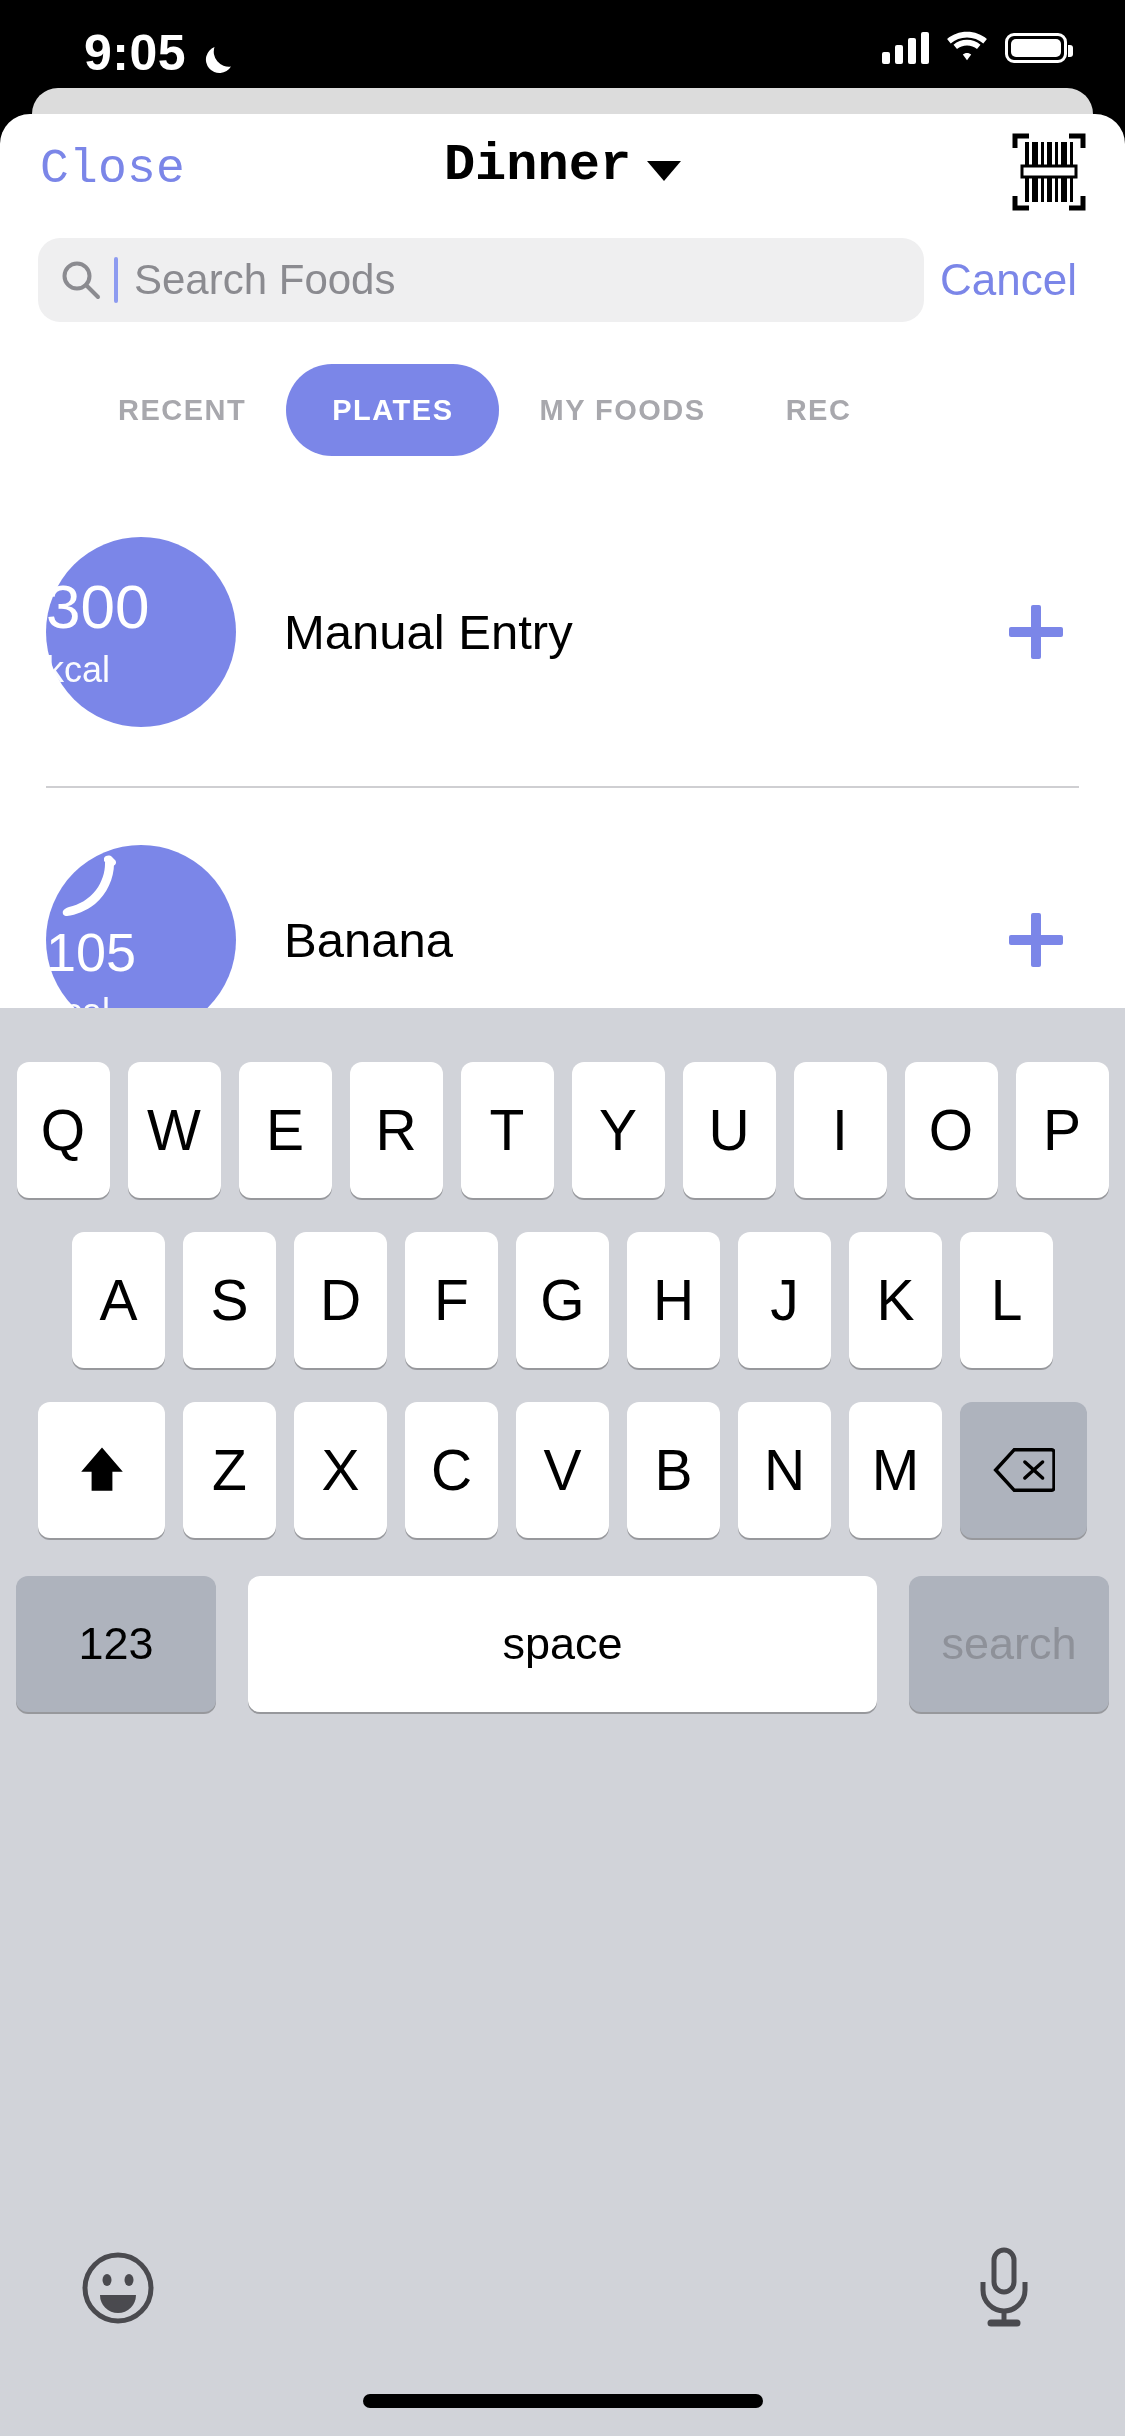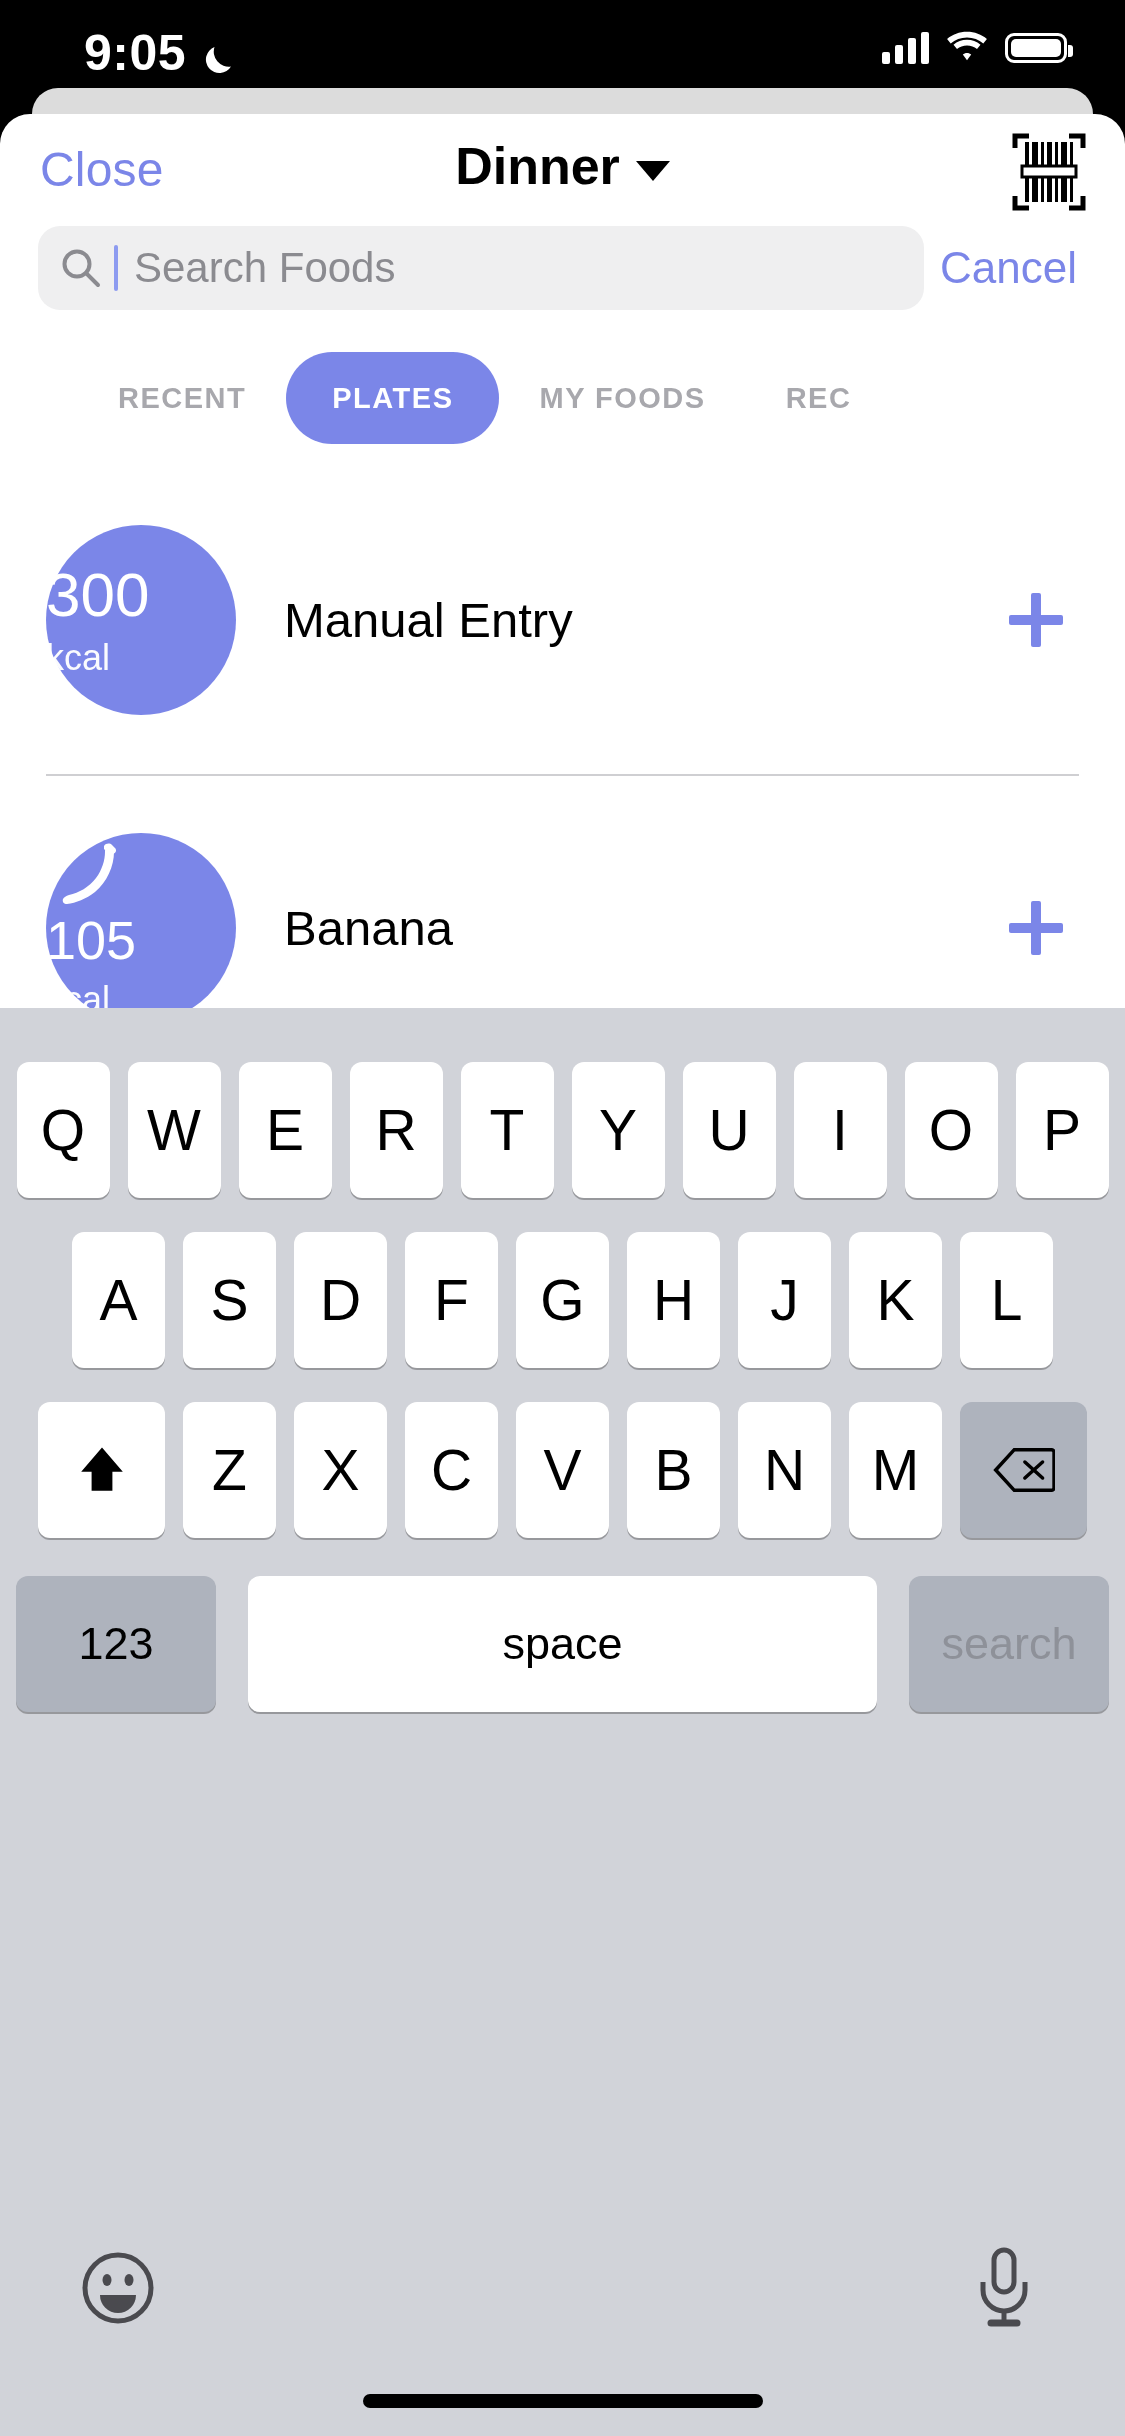--- a/index.html
+++ b/index.html
@@ -47,40 +47,40 @@
     background:#dcdcdc; border-radius:26px 26px 0 0; z-index:5;
   }
 
   
   .sheet{
     position:absolute; top:114px; left:0; width:1125px; height:2322px;
     background:#fff; border-radius:30px 30px 0 0; z-index:10; overflow:hidden;
   }
 
   
-  .navbar{ position:relative; height:108px; }
+  .navbar{ position:relative; height:108px;font-family:Liberation Mono, monospace; }
   .nav-close{
     position:absolute; left:40px; top:28px;
     font-size:48px; color:#7b86e8; letter-spacing:0.2px;
   }
   .nav-title{
     position:absolute; left:0; right:0; top:22px; text-align:center;
     font-size:52px; font-weight:700; color:#000;
     display:flex; align-items:center; justify-content:center; gap:16px;
   }
   .caret{
     display:inline-block; width:0;height:0;
     border-left:17px solid transparent; border-right:17px solid transparent;
     border-top:20px solid #000; position:relative; top:5px;
   }
   .nav-scan{ position:absolute; right:38px; top:16px; width:76px; height:84px;}
 
   
   .searchrow{
-    display:flex; align-items:center; padding:0 38px; margin-top:4px; gap:16px;
+    display:flex; align-items:center; padding:0 38px; margin-top:16px; gap:16px;
   }
   .searchfield{
     flex:1; height:84px; background:#efeff0; border-radius:22px;
     display:flex; align-items:center; padding:0 22px; gap:6px;
   }
   .mag{ width:42px;height:42px; flex:none; }
   .caretbar{
     width:4px; height:46px; background:#8d9bf0; border-radius:2px; margin:0 10px 0 6px;
   }
   .ph{ font-size:42px; color:#8b8b90; }

